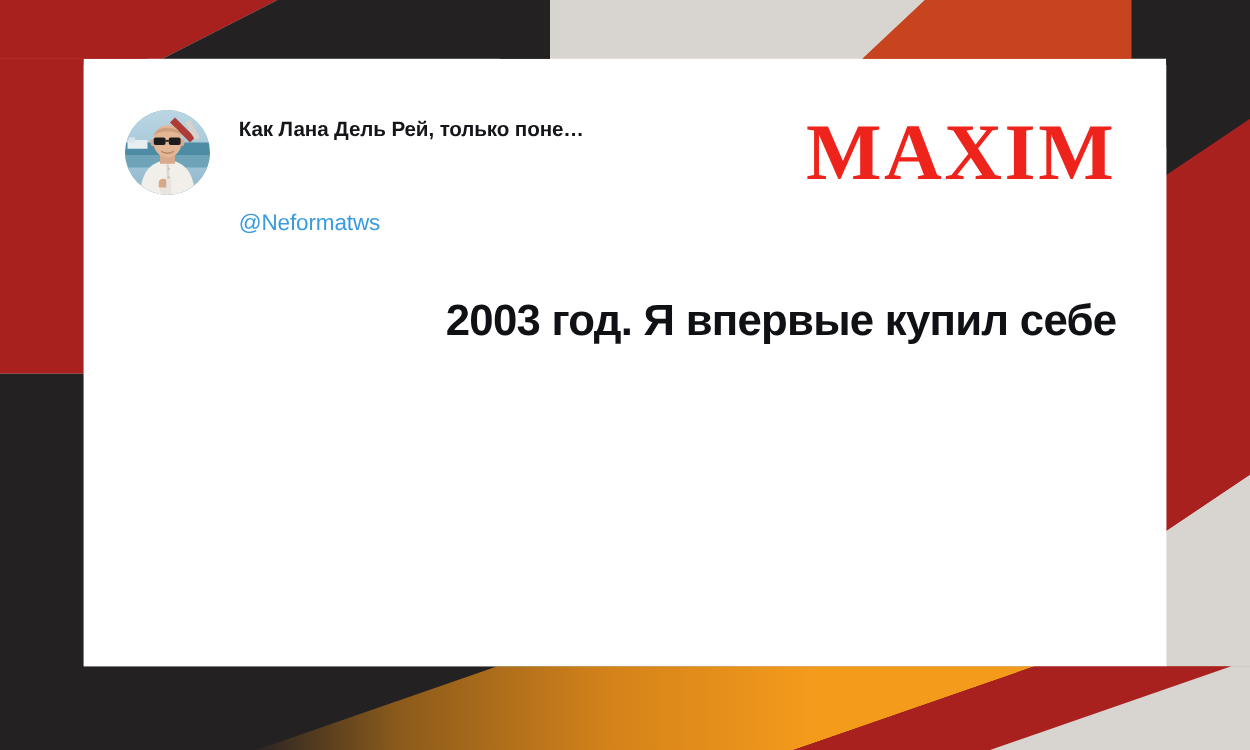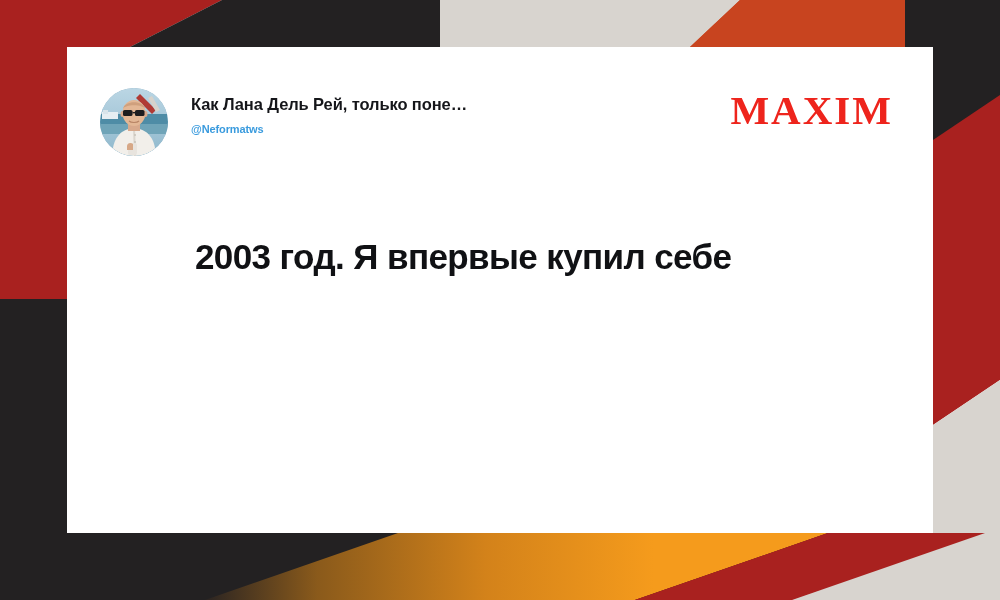--- a/index.html
+++ b/index.html
@@ -64,63 +64,65 @@
     background: #8fb4c8;
   }
   #avatar svg { display: block; }
 
   #account-block {
     margin-left: 23px;
     padding-top: 7px;
     display: flex;
     flex-direction: column;
     justify-content: flex-start;
+    gap: 45px;
   }
 
   #account-name {
     font-family: "Liberation Sans", sans-serif;
     font-size: 16.5px;
     font-weight: bold;
     color: #15161A;
     line-height: 1.15;
     letter-spacing: -0.1px;
     white-space: nowrap;
   }
 
   #account-handle {
     margin-top: 9px;
     font-family: "Liberation Sans", sans-serif;
-    font-size: 11px;
-    font-weight: bold;
+    font-size: 18px;
+    font-weight: normal;
     color: #3A9BDE;
     line-height: 1.15;
     letter-spacing: -0.1px;
     white-space: nowrap;
   }
 
   
   #maxim-logo {
     position: absolute;
     right: 40px;
     top: 38px;
     font-family: "Liberation Serif", serif;
-    font-size: 41px;
+    font-size: 64px;
     font-weight: bold;
     color: #EE241C;
     letter-spacing: 2px;
     line-height: 1;
     white-space: nowrap;
   }
 
   
   #card-body {
     position: absolute;
     left: 128px;
     top: 180px;
     right: 40px;
+    text-align: right;
   }
   .body-line {
     font-family: "Liberation Sans", sans-serif;
     font-size: 35px;
     font-weight: bold;
     color: #101114;
     line-height: 49px;
     letter-spacing: -0.6px;
     white-space: nowrap;
   }

